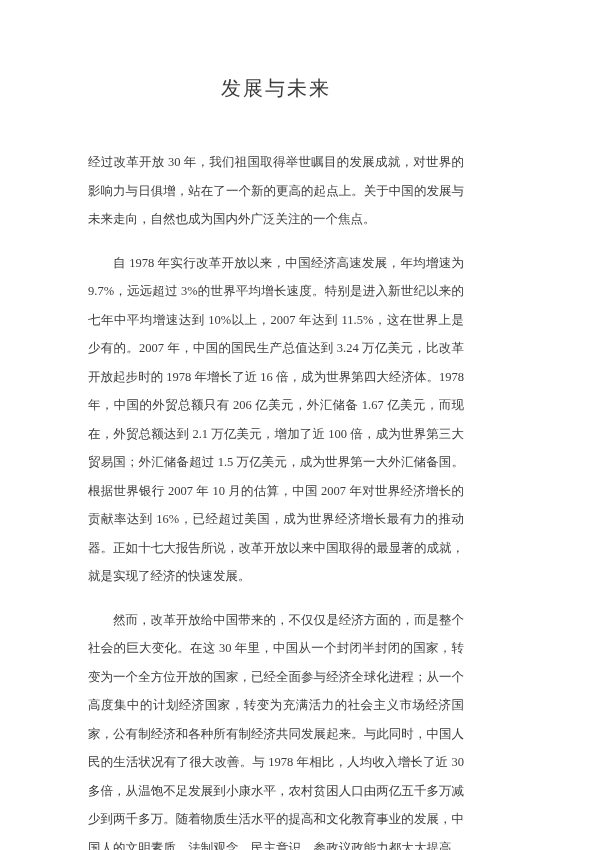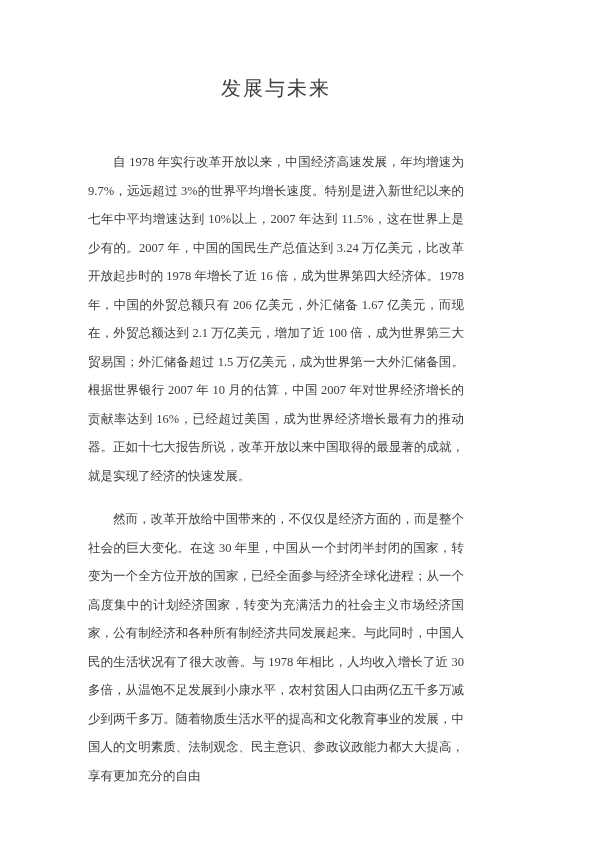--- a/index.html
+++ b/index.html
@@ -49,18 +49,19 @@
     text-indent: 0;
   }
 </style>
 </head>
 <body>
 
 <div class="page">
   <h1 class="doc-title">发展与未来</h1>
 
   <div class="doc-content">
+    <p class="para no-indent">经过改革开放 30 年，我们祖国取得举世瞩目的发展成就，对世界的影响力与日俱增，站在了一个新的更高的起点上。关于中国的发展与未来走向，自然也成为国内外广泛关注的一个焦点。</p>
 
     <p class="para">自 1978 年实行改革开放以来，中国经济高速发展，年均增速为 9.7%，远远超过 3%的世界平均增长速度。特别是进入新世纪以来的七年中平均增速达到 10%以上，2007 年达到 11.5%，这在世界上是少有的。2007 年，中国的国民生产总值达到 3.24 万亿美元，比改革开放起步时的 1978 年增长了近 16 倍，成为世界第四大经济体。1978 年，中国的外贸总额只有 206 亿美元，外汇储备 1.67 亿美元，而现在，外贸总额达到 2.1 万亿美元，增加了近 100 倍，成为世界第三大贸易国；外汇储备超过 1.5 万亿美元，成为世界第一大外汇储备国。根据世界银行 2007 年 10 月的估算，中国 2007 年对世界经济增长的贡献率达到 16%，已经超过美国，成为世界经济增长最有力的推动器。正如十七大报告所说，改革开放以来中国取得的最显著的成就，就是实现了经济的快速发展。</p>
 
     <p class="para">然而，改革开放给中国带来的，不仅仅是经济方面的，而是整个社会的巨大变化。在这 30 年里，中国从一个封闭半封闭的国家，转变为一个全方位开放的国家，已经全面参与经济全球化进程；从一个高度集中的计划经济国家，转变为充满活力的社会主义市场经济国家，公有制经济和各种所有制经济共同发展起来。与此同时，中国人民的生活状况有了很大改善。与 1978 年相比，人均收入增长了近 30 多倍，从温饱不足发展到小康水平，农村贫困人口由两亿五千多万减少到两千多万。随着物质生活水平的提高和文化教育事业的发展，中国人的文明素质、法制观念、民主意识、参政议政能力都大大提高，享有更加充分的自由</p>
   </div>
 </div>
 
 </body></html>

